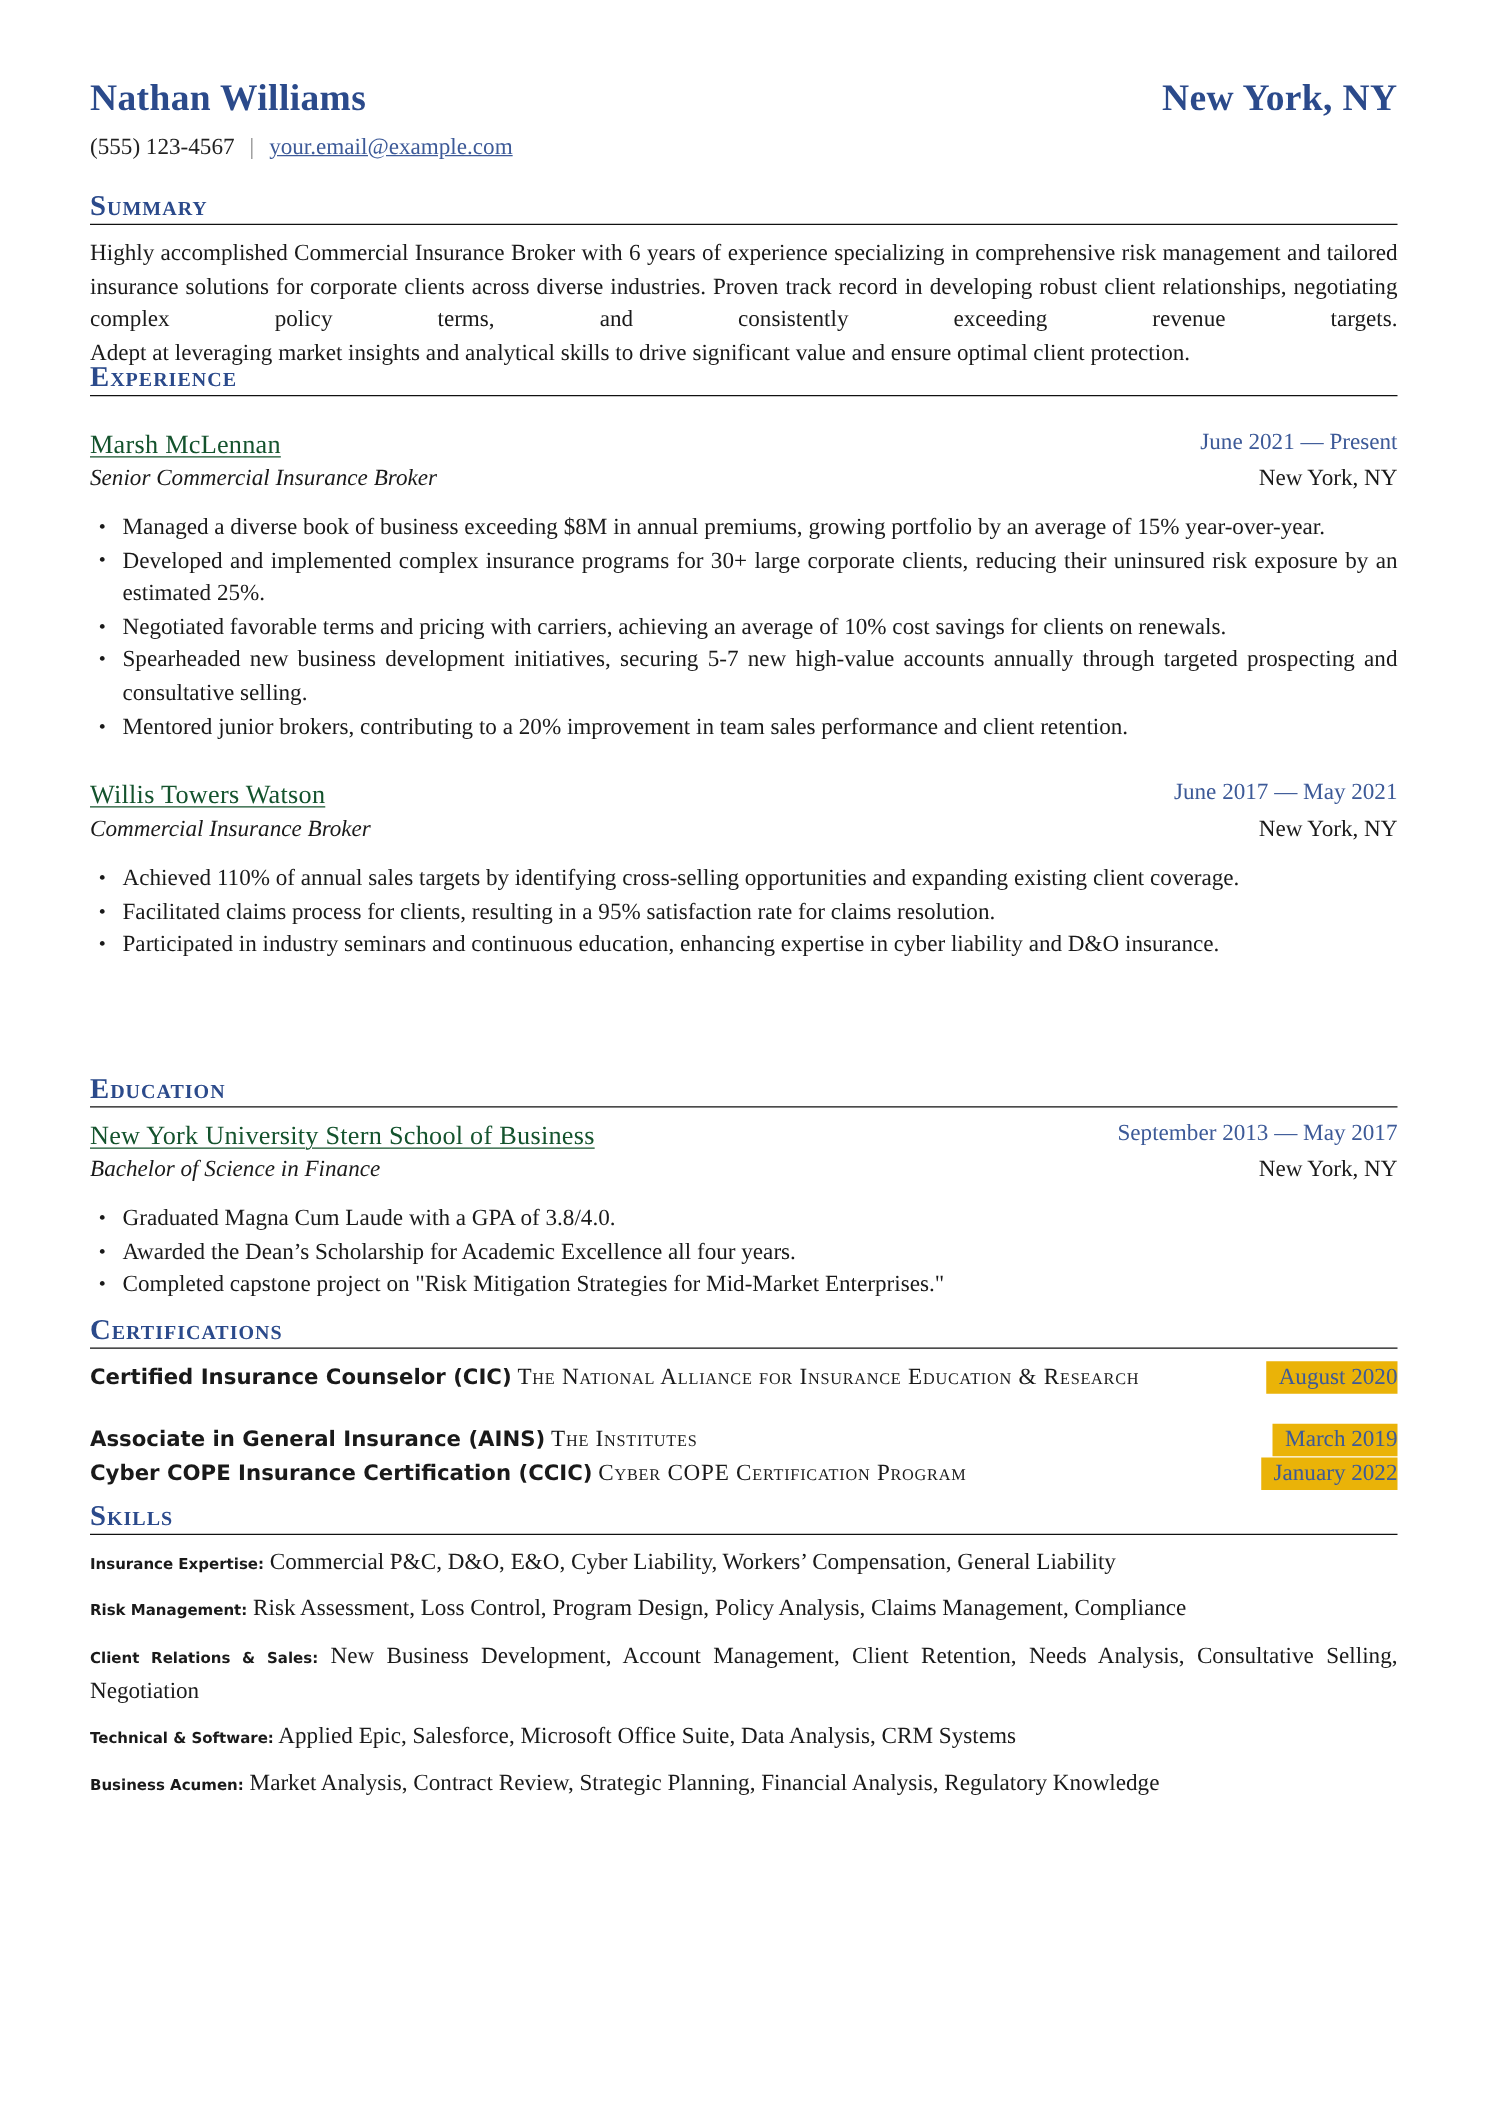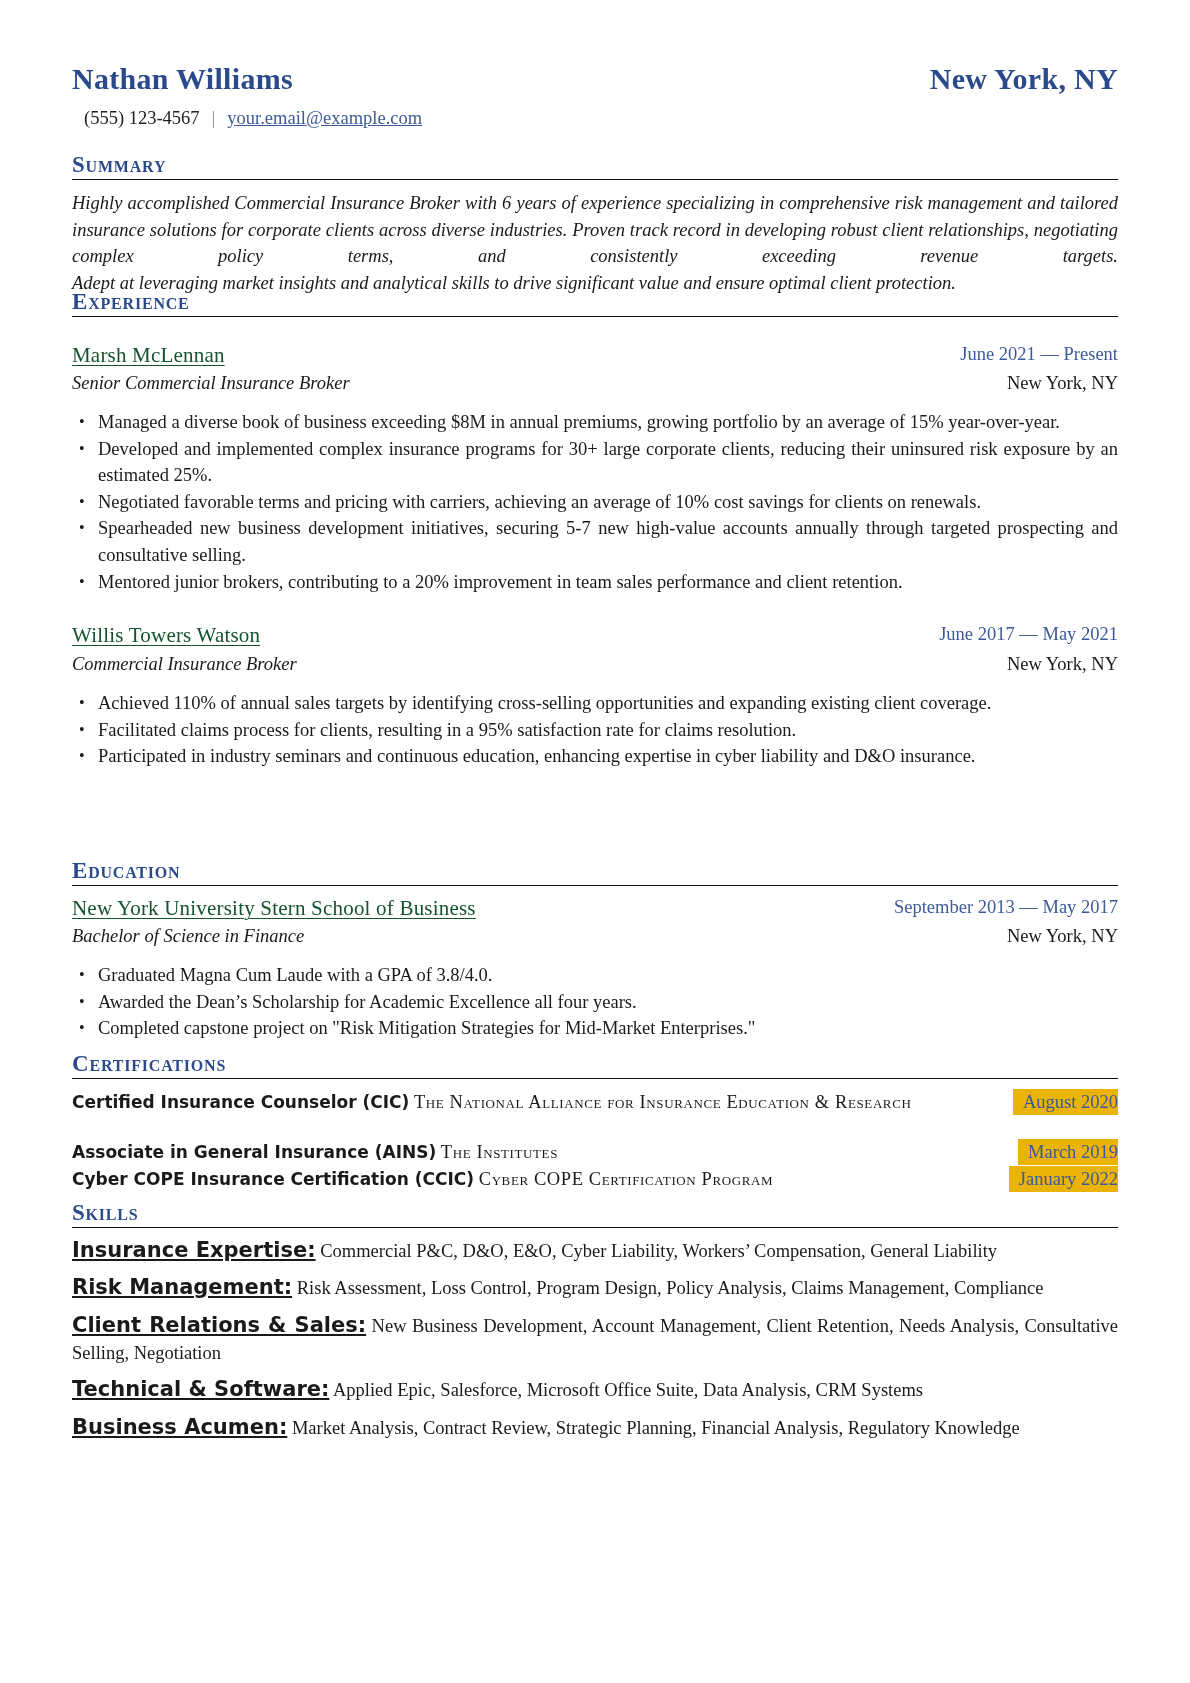--- a/index.html
+++ b/index.html
@@ -6,21 +6,21 @@
   body {
     width: 1190px; height: 1683px; position: relative; overflow: hidden;
     font-family: "Liberation Serif", "DejaVu Serif", serif;
     color: #1a1a1a;
   }
   .page { position: absolute; left: 72px; top: 0; width: 1046px; }
 
   .header-row { position: absolute; left: 0; top: 62px; width: 1046px; height: 40px; }
   .name { position: absolute; left: 0; top: 0; font-size: 30px; font-weight: bold; color: #2b4a8b; letter-spacing: 0.3px; }
   .location { position: absolute; right: 0; top: 0; font-size: 30px; font-weight: bold; color: #2b4a8b; letter-spacing: 0.3px; }
-  .contact { position: absolute; left: 0; top: 108px; font-size: 18.5px; color: #222; margin-left: 12px; }
+  .contact { position: absolute; left: 0; top: 108px; font-size: 18.5px; color: #222; }
   .contact .sep { color: #888; margin: 0 12px; }
   .contact a { color: #3d5a98; text-decoration: underline; text-decoration-color: #3d5a98; }
 
   .section-title {
     position: absolute; left: 0; width: 1046px;
     font-size: 23px; font-weight: bold; color: #2b4a8b;
     font-variant: small-caps; letter-spacing: 0.8px;
     border-bottom: 1.3px solid #111; line-height: 26px; padding-bottom: 1px;
   }
 
@@ -36,37 +36,37 @@
   ul.bullets { position: absolute; left: 0; width: 1046px; margin: 0; padding: 0; list-style: none; }
   ul.bullets li { position: relative; padding-left: 26px; font-size: 18.5px; line-height: 26.6px; text-align: justify; }
   ul.bullets li::before { content: "\2022"; position: absolute; left: 7px; top: 0; font-size: 16px; }
 
   .cert-row { position: absolute; left: 0; width: 1046px; font-size: 18.5px; line-height: 26px; }
   .cert-name { font-family: "DejaVu Sans", sans-serif; font-weight: bold; font-size: 17px; }
   .cert-issuer { font-variant: small-caps; letter-spacing: 0.6px; }
   .cert-date { position: absolute; right: 0; top: 0; color: #3d5a98; background: #eab308; padding-left: 10px; }
 
   .skill-row { position: absolute; left: 0; width: 1046px; font-size: 18.5px; line-height: 26.5px; text-align: justify; }
-  .skill-label { font-family: "DejaVu Sans", sans-serif; font-weight: bold; font-size: 21px; text-decoration: underline; }
+  .skill-label { font-family: "DejaVu Sans", sans-serif; font-weight: bold; font-size: 12px; }
 </style>
 </head>
 <body>
 
 <div class="page">
 
   <div class="header-row">
     <div class="name">Nathan Williams</div>
     <div class="location">New York, NY</div>
   </div>
   <div class="contact">
     <span>(555) 123-4567</span><span class="sep">|</span><a>your.email@example.com</a>
   </div>
 
   <div class="section-title" style="top:152px;">Summary</div>
-  <div class="para" style="top:190px;font-style:italic;">
+  <div class="para" style="top:190px;">
     <span>Highly accomplished Commercial Insurance Broker with 6 years of experience specializing in comprehensive risk management and tailored insurance solutions for corporate clients across diverse industries. Proven track record in developing robust client relationships, negotiating complex policy terms, and consistently exceeding revenue targets.</span>
     <span class="last">Adept at leveraging market insights and analytical skills to drive significant value and ensure optimal client protection.</span>
   </div>
 
   <div class="section-title" style="top:289px;">Experience</div>
 
   <div class="entry-head" style="top:343px;">
     <span class="org">Marsh McLennan</span>
     <span class="dates">June 2021 — Present</span>
   </div>

